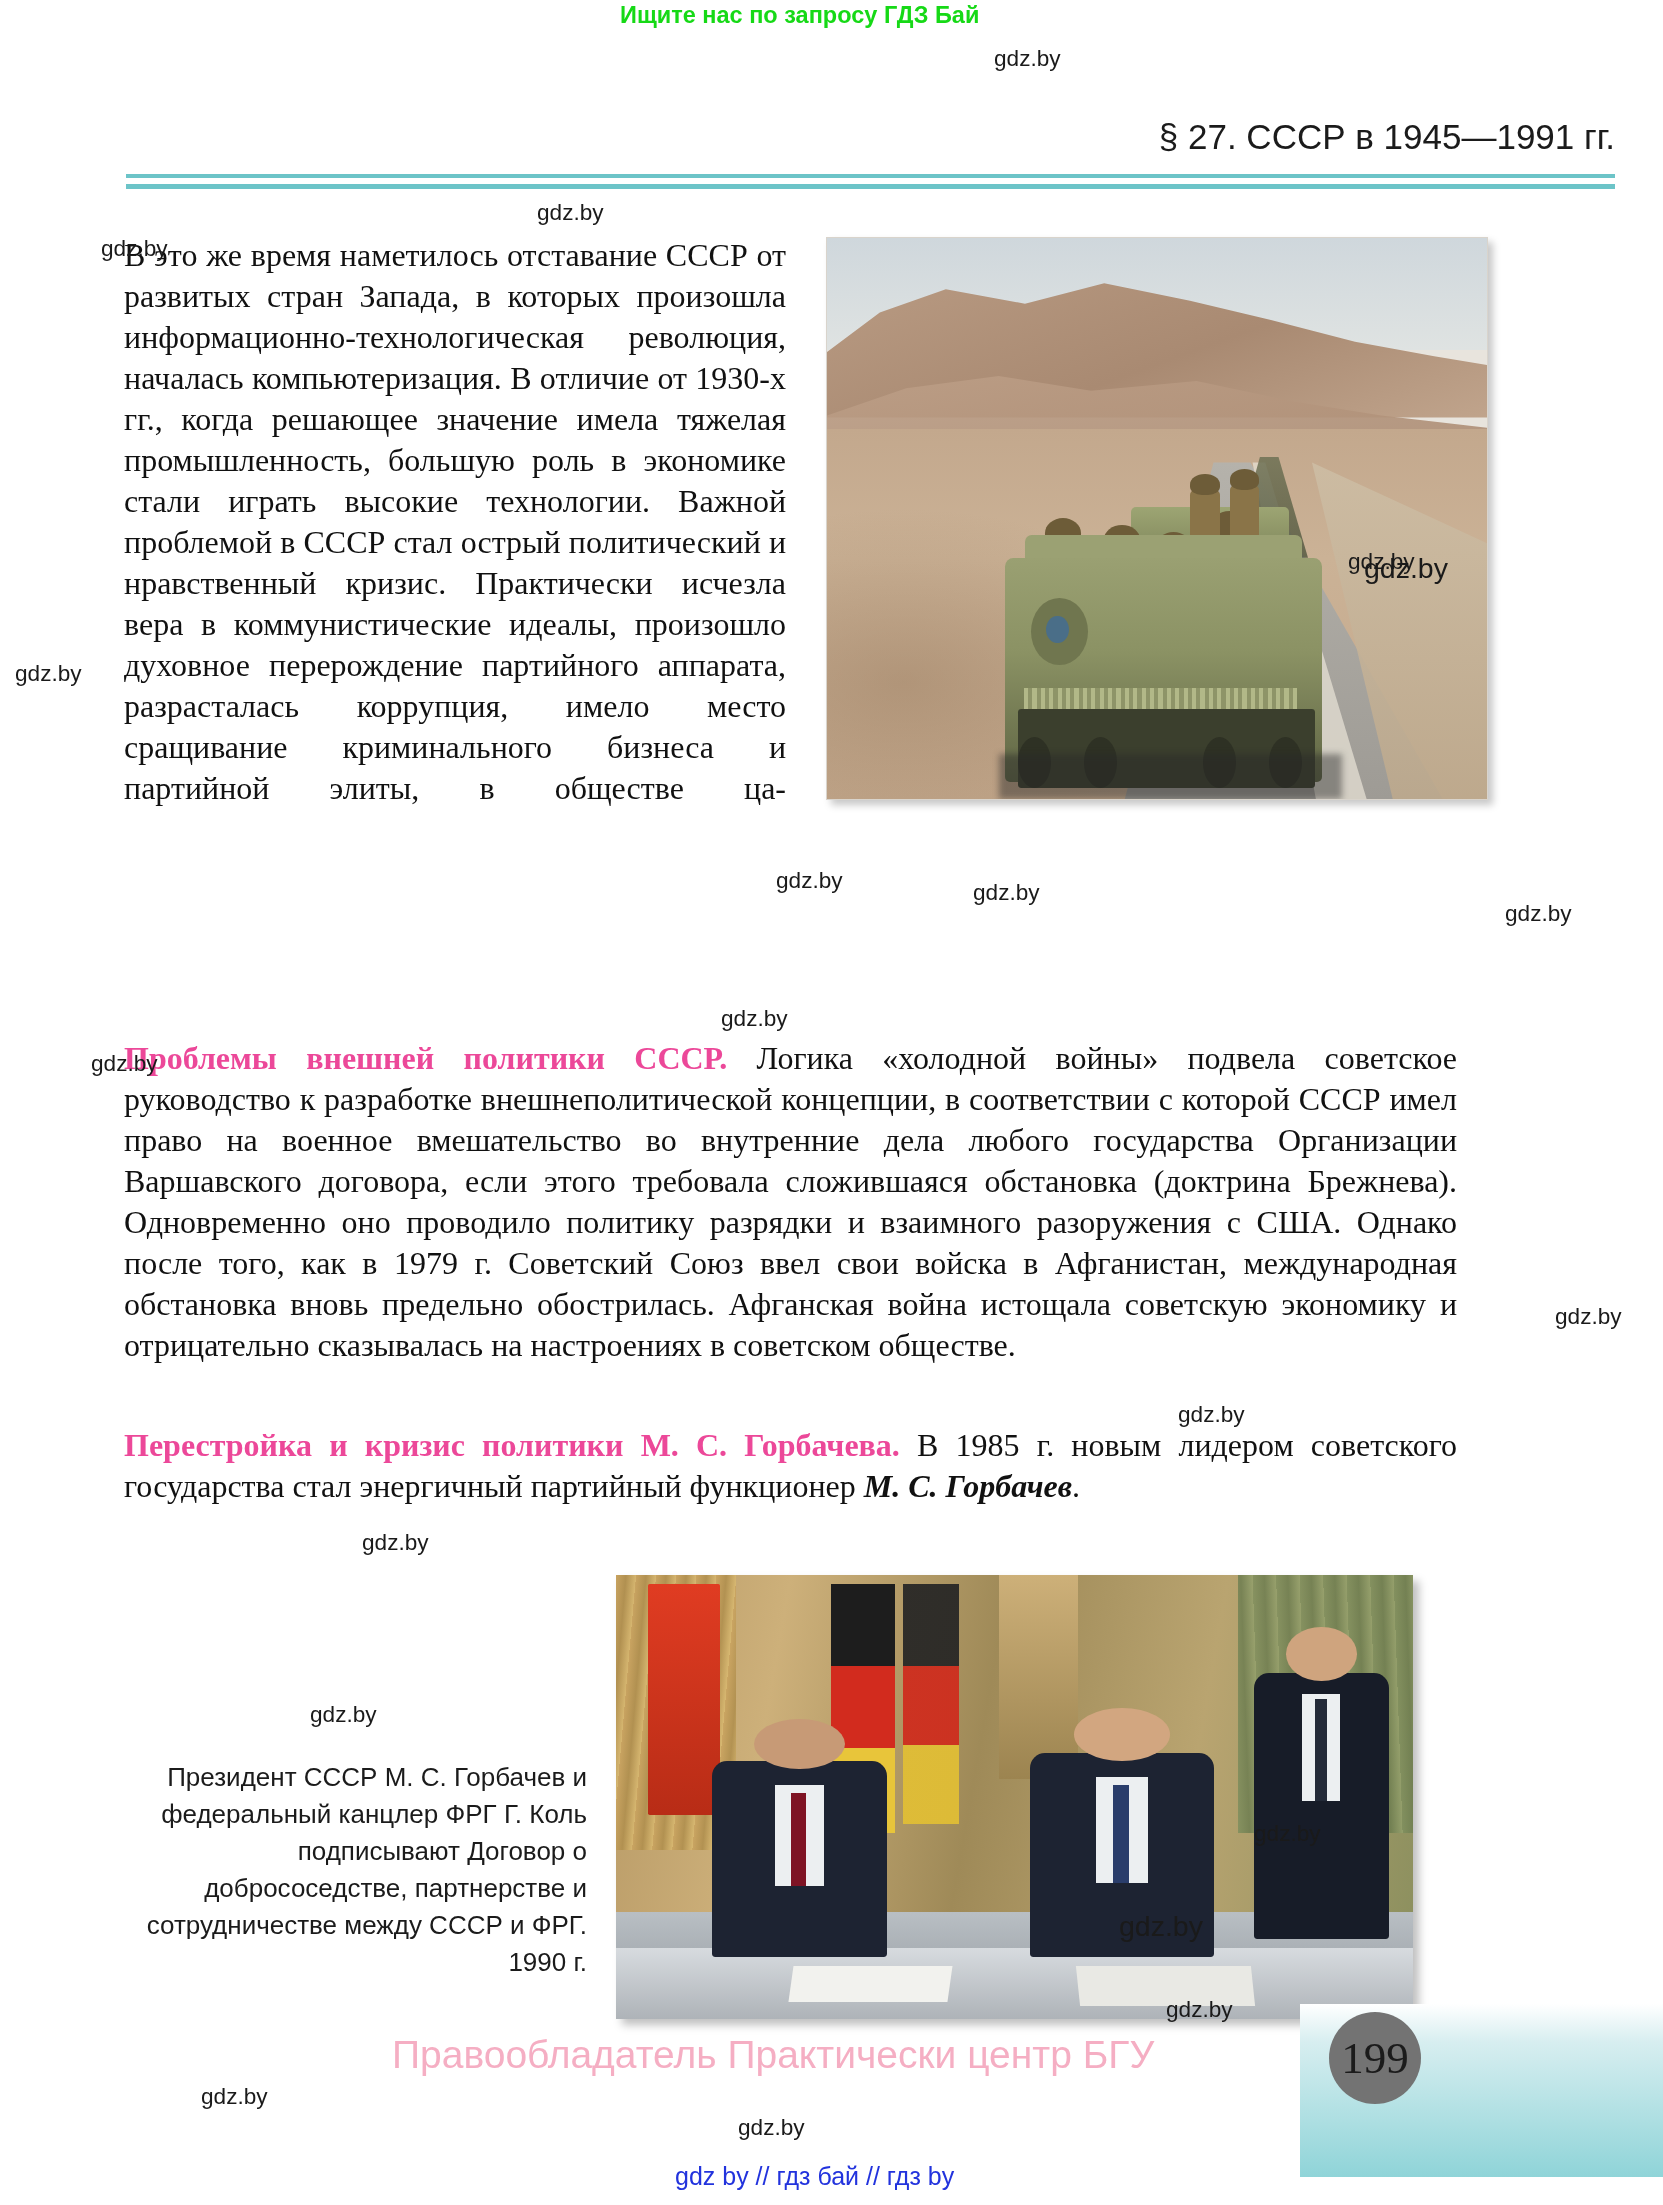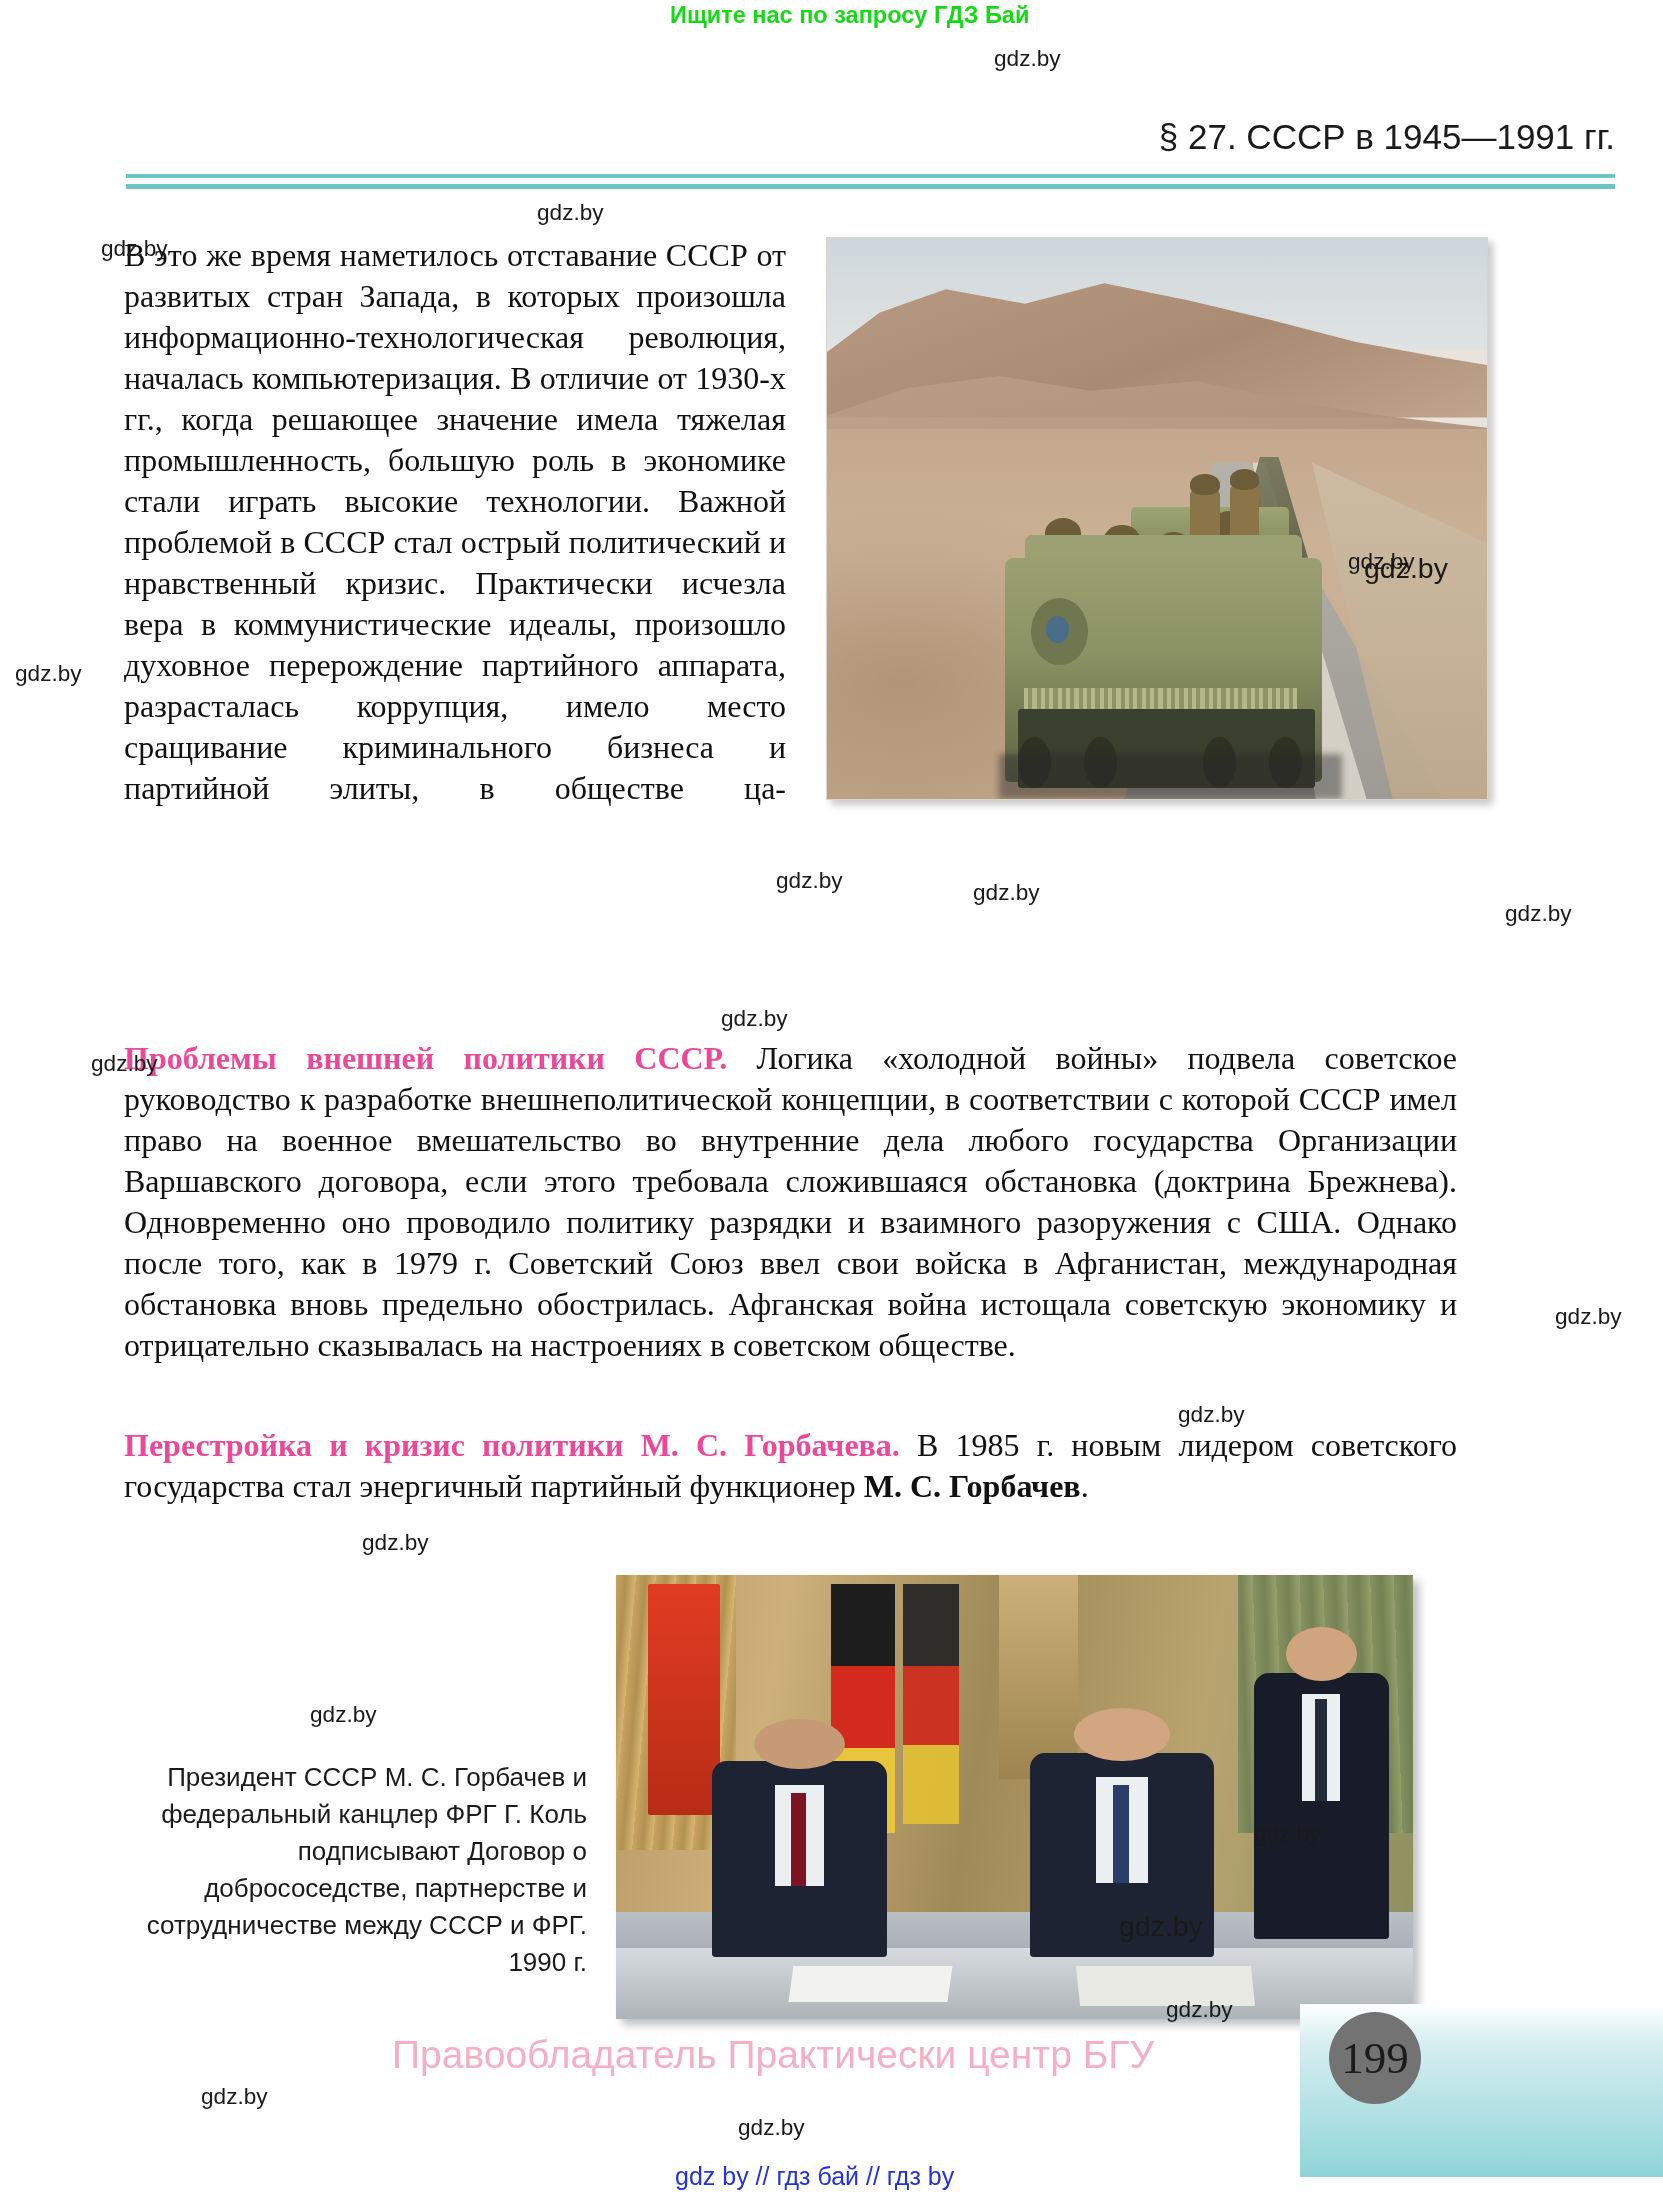--- a/index.html
+++ b/index.html
@@ -86,21 +86,21 @@
     line-height:41px;
     color:#111;
     text-align:justify;
     font-family:"Liberation Serif", serif;
   }
   .full-text p { margin:0; text-indent:0; }
   .lead {
     color:#ec4899;
     font-weight:bold;
   }
-  .ital { font-weight:bold; }
+  .ital { font-style:italic; font-weight:bold; }
 
   
   .photo1 {
     position:absolute;
     left:826px; top:237px;
     width:662px; height:563px;
     background:#e8e4dd;
     box-shadow:5px 5px 7.5px rgba(0,0,0,0.22);
     overflow:hidden;
     border:0.8px solid #d9d4cc;
@@ -307,21 +307,21 @@
     font-family:"Liberation Serif", serif;
     font-size:45px;
     color:#1b1b1b;
   }
 </style>
 </head>
 <body>
 
 <div class="page">
 
-  <div class="wm-green" style="left:670px; top:1.7px;">Ищите нас по запросу ГДЗ Бай</div>
+  <div class="wm-green" style="left:620px; top:1.7px;">Ищите нас по запросу ГДЗ Бай</div>
 
   <div class="runhead">§ 27. СССР в 1945—1991 гг.</div>
   <div class="rule rule-top"></div>
   <div class="rule rule-bot"></div>
 
   <div class="col-text">В это же время наметилось отставание СССР от развитых стран Запада, в которых произошла информационно-технологическая революция, началась компьютеризация. В отличие от 1930-х гг., когда решающее значение имела тяжелая промышленность, большую роль в экономике стали играть высокие технологии. Важной проблемой в СССР стал острый политический и нравственный кризис. Практически исчезла вера в коммунистические идеалы, произошло духовное перерождение партийного аппарата, разрасталась коррупция, имело место сращивание криминального бизнеса и партийной элиты, в обществе ца-</div>
 
   <div class="photo1">
     <div class="ph1-sky"></div>
     <div class="ph1-mtn-far"></div>

